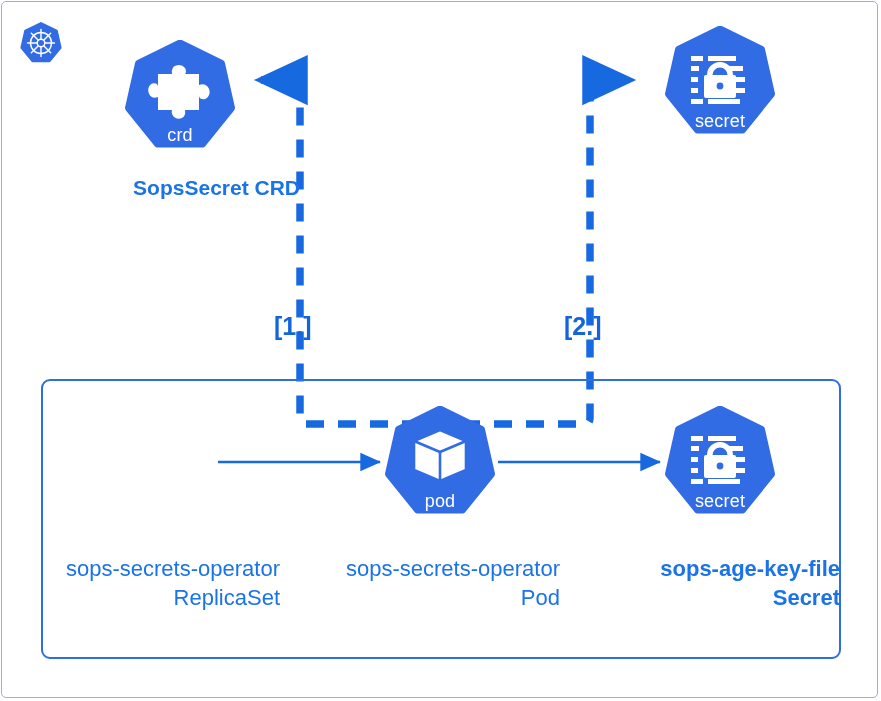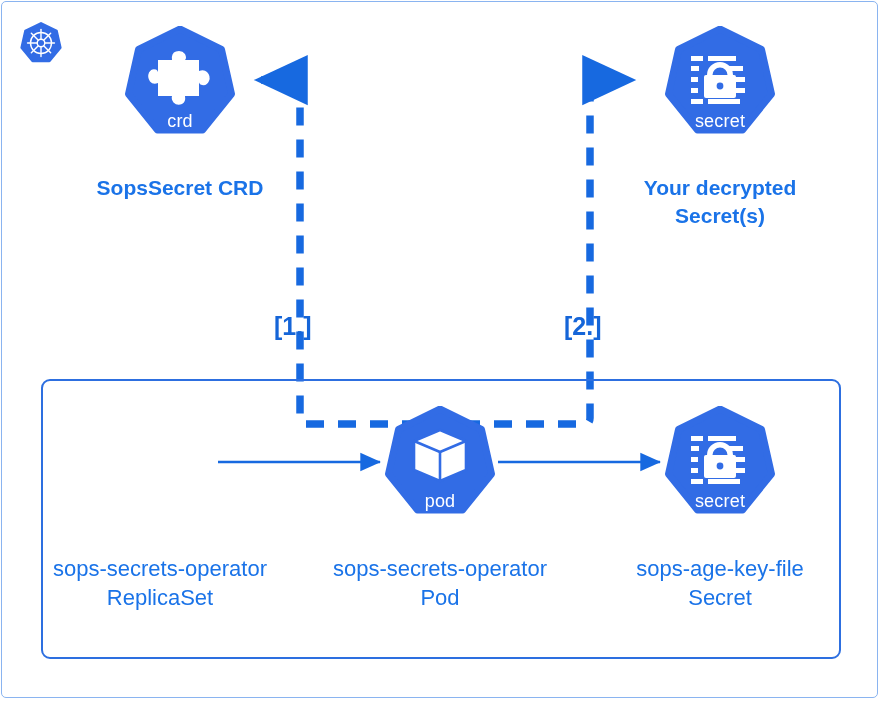--- a/index.html
+++ b/index.html
@@ -62,21 +62,21 @@
     text-align: center;
     color: #ffffff;
     font-size: 18px;
     font-family: "Liberation Sans", sans-serif;
     line-height: 1;
     letter-spacing: 0.2px;
   }
   
   .caption {
     position: absolute;
-    text-align: center;
+    text-align: right;
     color: #1a73e8;
     font-family: "Liberation Sans", sans-serif;
     line-height: 1.32;
     white-space: pre-line;
   }
   .caption.bold {
     font-weight: bold;
     font-size: 21px;
   }
   .caption.plain {
@@ -149,21 +149,21 @@
       <path d="M 420 424 L 306 424 Q 300 424 300 418 L 300 86 Q 300 80 294 80 L 256 80" fill="none" stroke="#1769e0" stroke-width="7.5" stroke-dasharray="18 14" stroke-linecap="butt" marker-end="url(#arrowDashL)"></path>
     </g>
 
     <g>
       <path d="M 462 424 L 584 424 Q 590 424 590 418 L 590 86 Q 590 80 596 80 L 634 80" fill="none" stroke="#1769e0" stroke-width="7.5" stroke-dasharray="18 14" stroke-linecap="butt" marker-end="url(#arrowDashL)"></path>
     </g>
   </svg>
 
   <div class="inner-frame"></div>
 
-  <div class="node" style="left:124px; top:26px;">
+  <div class="node" style="left:124px; top:40px;">
     <svg viewBox="0 0 112 112" aria-hidden="true">
       <path d="M56 3 L97.5 23.5 L107.5 68 L78.5 104 L33.5 104 L4.5 68 L14.5 23.5 Z" fill="#326CE5" stroke="#326CE5" stroke-width="7" stroke-linejoin="round"></path>
       <path d="M34 34 L48 34 Q47 27 52 25.5 Q58 24 61 28 Q63 32 61 34 L75 34
                L75 45 Q80 43 83 46 Q87 50 85 55 Q83 60 78 59 Q75.5 58.5 75 56.5
                L75 70 L61 70 Q62 76 58 78 Q53 80 49.5 76.5 Q47 73 48 70
                L34 70 L34 57 Q29 59 26 55.5 Q23 51 25 46.5 Q27.5 42 32 43.5
                Q33.5 44 34 46 Z" fill="#ffffff"></path>
     </svg>
     <div class="node-kind">crd</div>
   </div>
@@ -183,22 +183,20 @@
         <rect x="27" y="62" width="7" height="5"></rect>
         <rect x="27" y="73" width="12" height="5"></rect>
         <rect x="44" y="73" width="32" height="5"></rect>
         <path d="M43 49 A13 13 0 0 1 69 49 L63.5 49 A7.5 7.5 0 0 0 48.5 49 Z"></path>
         <rect x="40" y="49" width="32" height="23" rx="2"></rect>
       </g>
       <circle cx="56" cy="60" r="3.4" fill="#326CE5"></circle>
     </svg>
     <div class="node-kind">secret</div>
   </div>
-  <div class="caption bold" style="left:600px; top:174px; width:240px;">Your decrypted
-Secret(s)</div>
 
   <div class="step-label" style="left:274px; top:312px;">[1.]</div>
   <div class="step-label" style="left:564px; top:312px;">[2.]</div>
 
   <div class="caption plain" style="left:40px; top:554px; width:240px;">sops-secrets-operator
 ReplicaSet</div>
 
   <div class="node" style="left:384px; top:406px;">
     <svg viewBox="0 0 112 112" aria-hidden="true">
       <path d="M56 3 L97.5 23.5 L107.5 68 L78.5 104 L33.5 104 L4.5 68 L14.5 23.5 Z" fill="#326CE5" stroke="#326CE5" stroke-width="7" stroke-linejoin="round"></path>
@@ -229,16 +227,16 @@
         <rect x="27" y="62" width="7" height="5"></rect>
         <rect x="27" y="73" width="12" height="5"></rect>
         <rect x="44" y="73" width="32" height="5"></rect>
         <path d="M43 49 A13 13 0 0 1 69 49 L63.5 49 A7.5 7.5 0 0 0 48.5 49 Z"></path>
         <rect x="40" y="49" width="32" height="23" rx="2"></rect>
       </g>
       <circle cx="56" cy="60" r="3.4" fill="#326CE5"></circle>
     </svg>
     <div class="node-kind">secret</div>
   </div>
-  <div class="caption plain" style="left:600px; top:554px; width:240px;">sops-age-key-file
+  <div class="caption plain" style="left:600px; top:554px; width:240px;font-weight:bold;">sops-age-key-file
 Secret</div>
 
 </div>
 
 </body></html>

